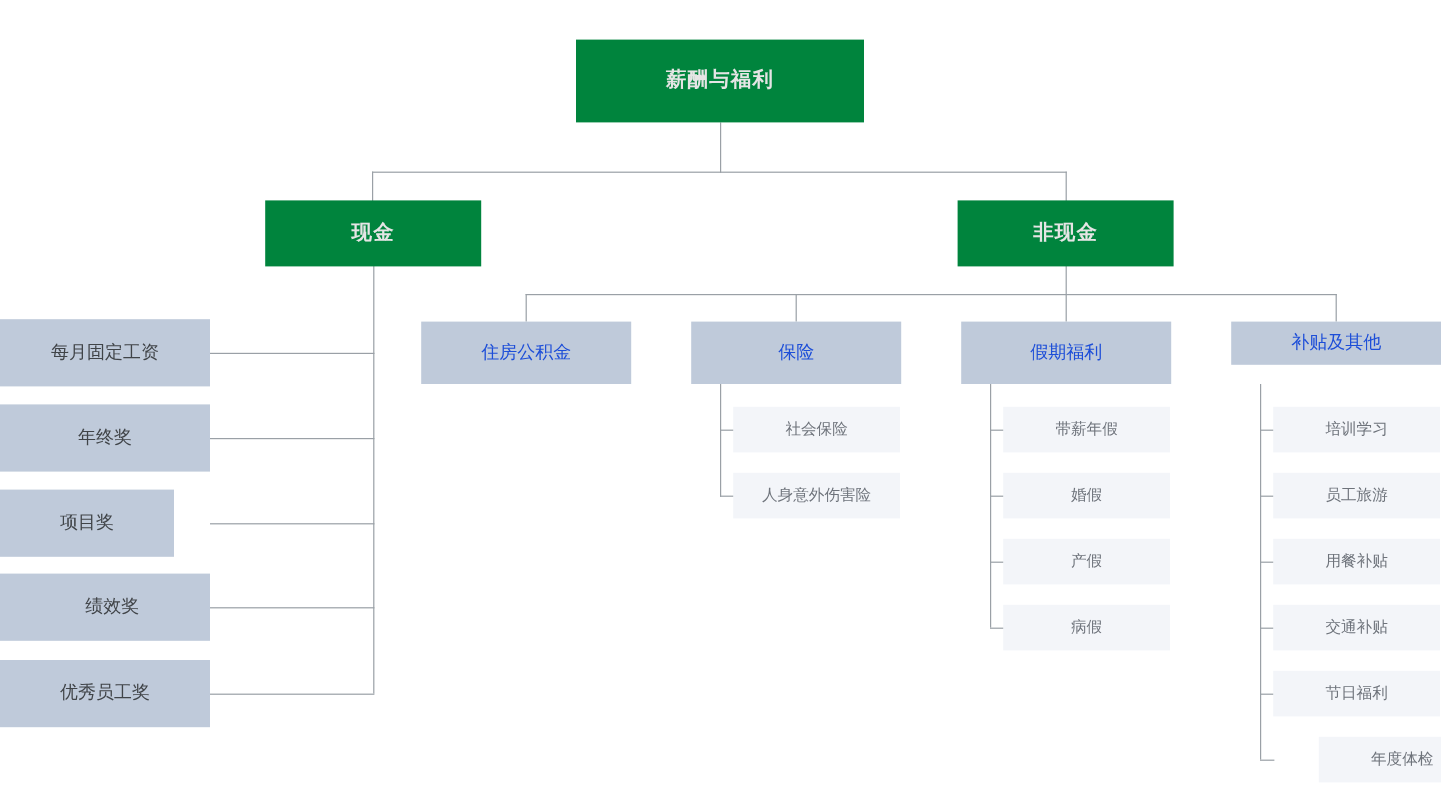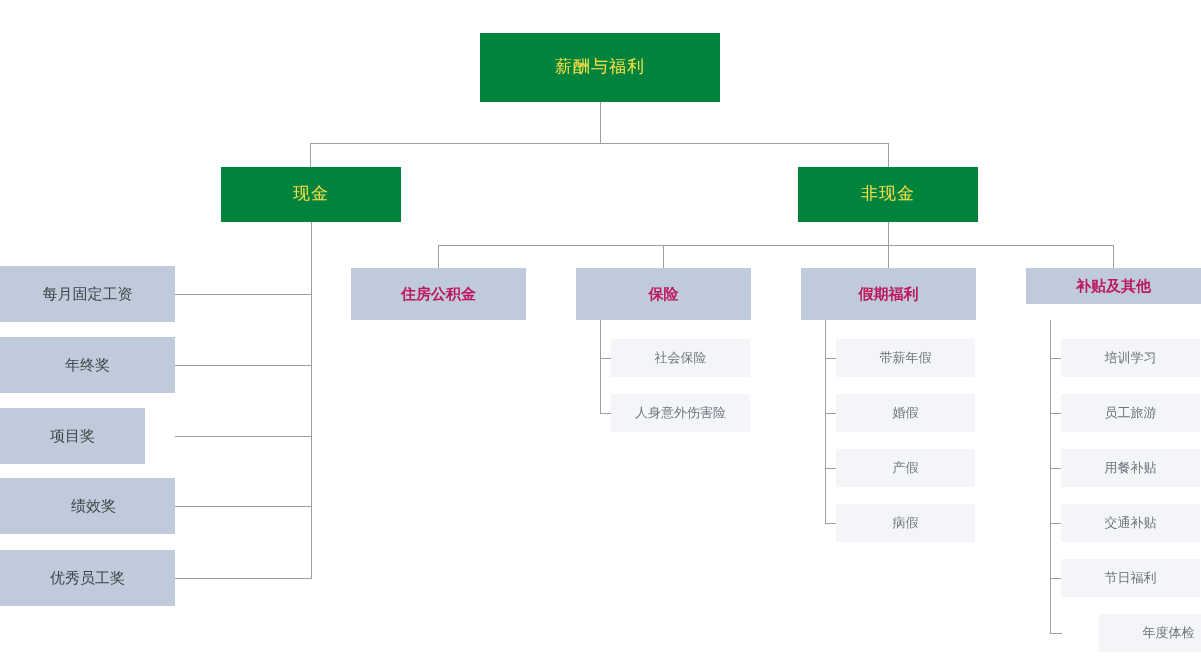--- a/index.html
+++ b/index.html
@@ -28,32 +28,32 @@
     justify-content: center;
     text-align: center;
     line-height: 1.2;
     white-space: nowrap;
   }
 
   
   .node.lvl-root,
   .node.lvl-one {
     background: #00843D;
-    color: #fde047;
-    font-weight: normal;
+    color: #e5e5e5;
+    font-weight: bold;
   }
   .node.lvl-root { font-size: 17px; letter-spacing: 1px; }
   .node.lvl-one  { font-size: 17px; letter-spacing: 1px; }
 
   
   .node.lvl-two {
     background: #BFCADA;
-    color: #be185d;
+    color: #1d4ed8;
     font-size: 15px;
-    font-weight: bold;
+    font-weight: normal;
   }
 
   
   .node.lvl-leafdark {
     background: #BFCADA;
     color: #404448;
     font-size: 15px;
     font-weight: normal;
     text-align: center;
   }

